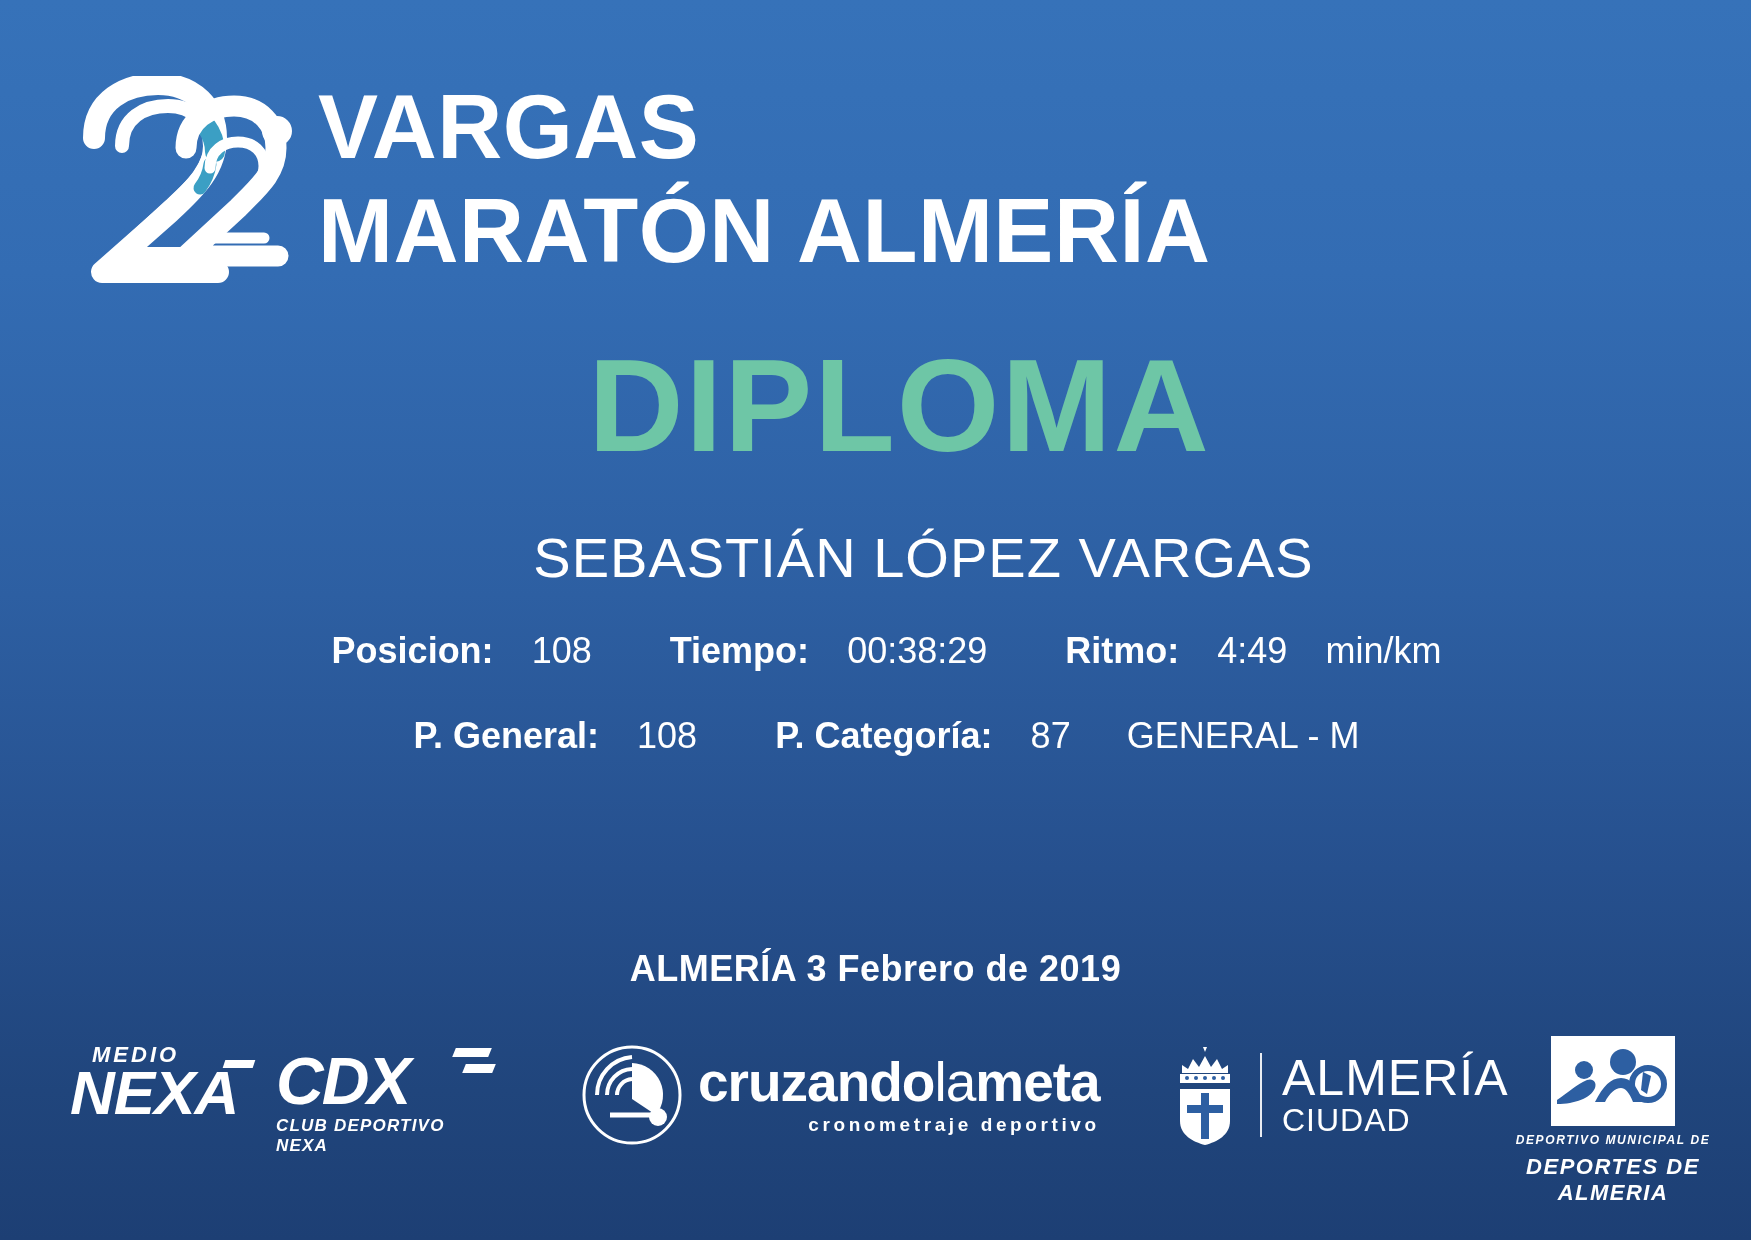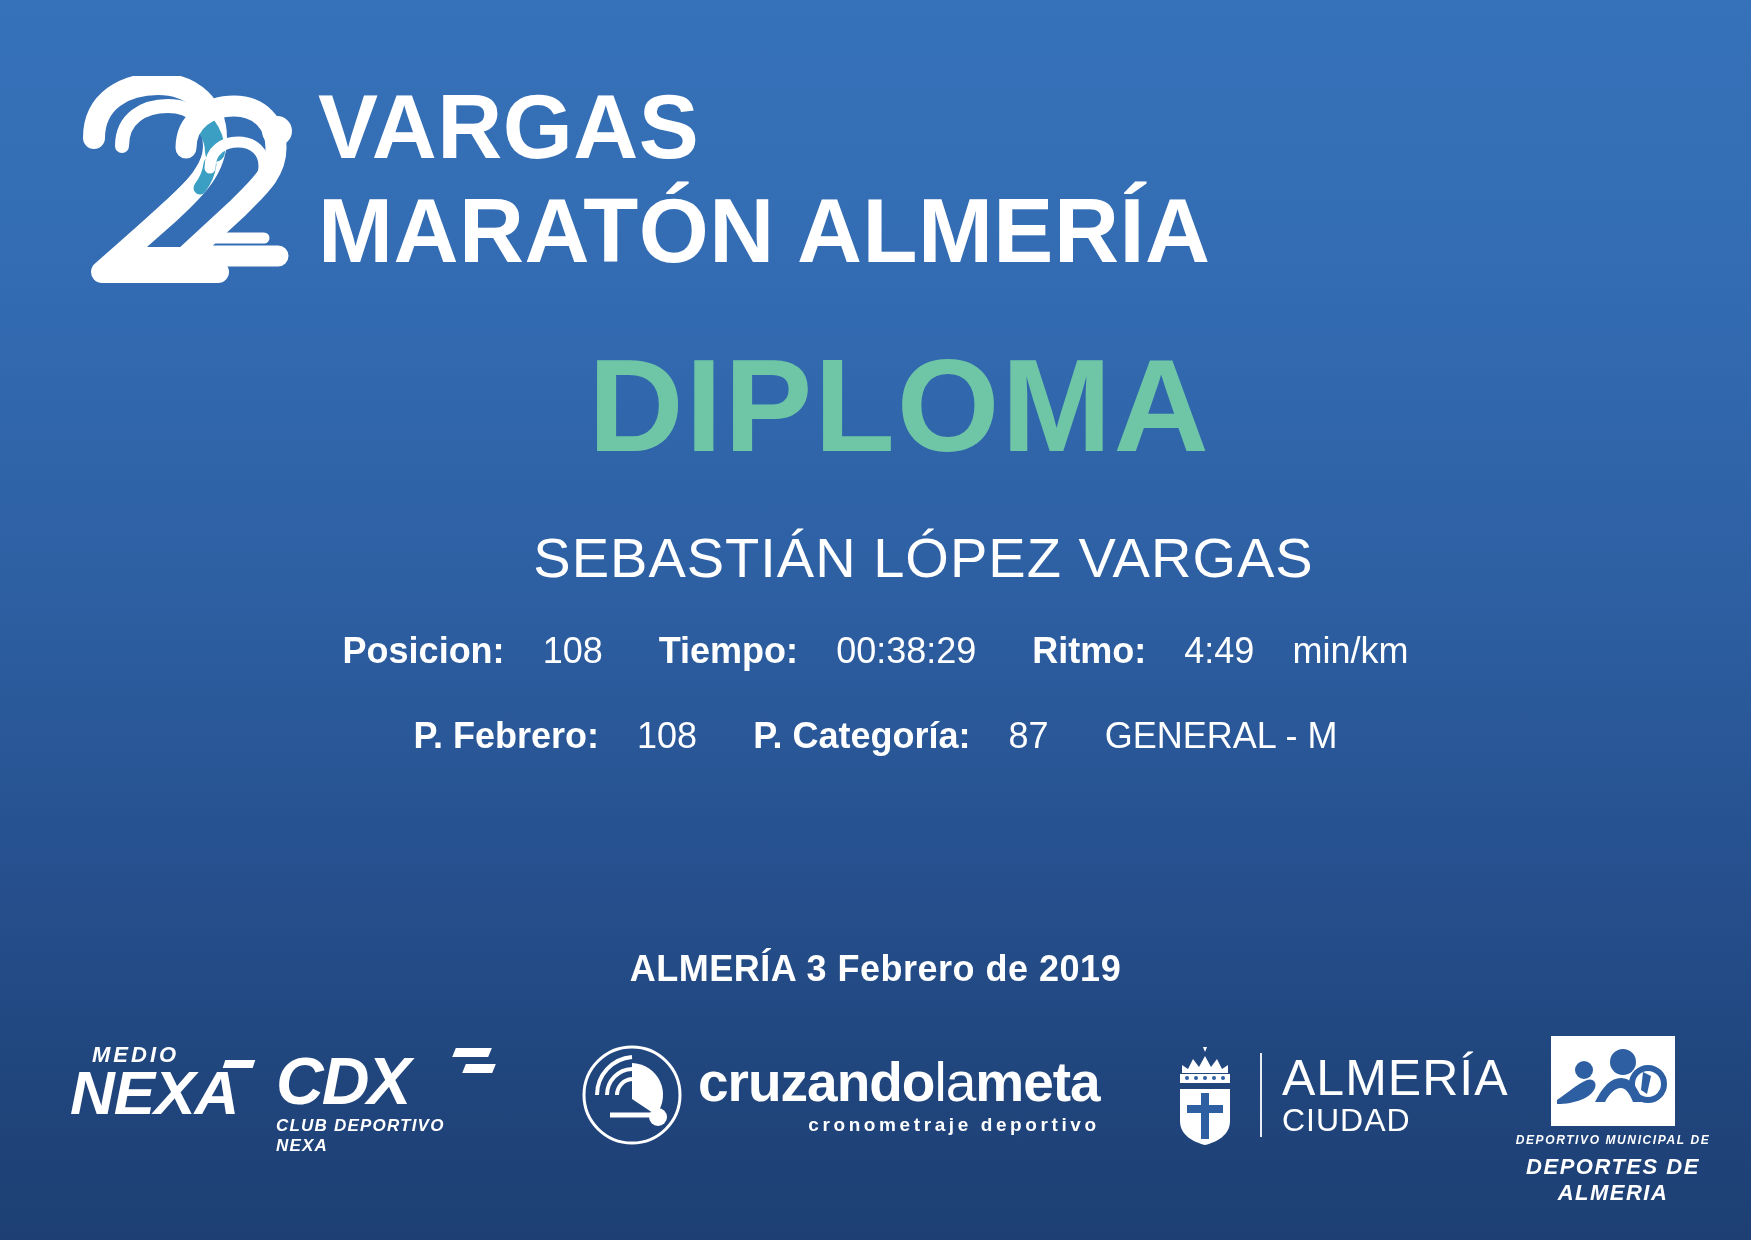--- a/index.html
+++ b/index.html
@@ -95,20 +95,21 @@
     width: 1751px;
     text-align: center;
     font-size: 36px;
     color: #ffffff;
     white-space: nowrap;
   }
   .stats-row-1 { top: 630px; }
   .stats-row-2 { top: 715px; }
   .stat-label {
     font-weight: bold;
+    margin-left: 22px;
   }
   .stat-value {
     font-weight: normal;
   }
   .stat-gap { display: inline-block; width: 18px; }
   .stat-unit { font-weight: normal; }
 
   
   .date-line {
     position: absolute;
@@ -264,21 +265,21 @@
     <span class="stat-value">00:38:29</span>
     <span class="stat-gap"></span><span class="stat-gap"></span>
     <span class="stat-label">Ritmo:</span>
     <span class="stat-gap"></span>
     <span class="stat-value">4:49</span>
     <span class="stat-gap"></span>
     <span class="stat-unit">min/km</span>
   </div>
 
   <div class="stats-row stats-row-2">
-    <span class="stat-label">P. Febrero:</span>
+    <span class="stat-label">P. General:</span>
     <span class="stat-gap"></span>
     <span class="stat-value">108</span>
     <span class="stat-gap"></span><span class="stat-gap"></span>
     <span class="stat-label">P. Categoría:</span>
     <span class="stat-gap"></span>
     <span class="stat-value">87</span>
     <span class="stat-gap"></span><span class="stat-gap"></span>
     <span class="stat-unit">GENERAL - M</span>
   </div>
 

